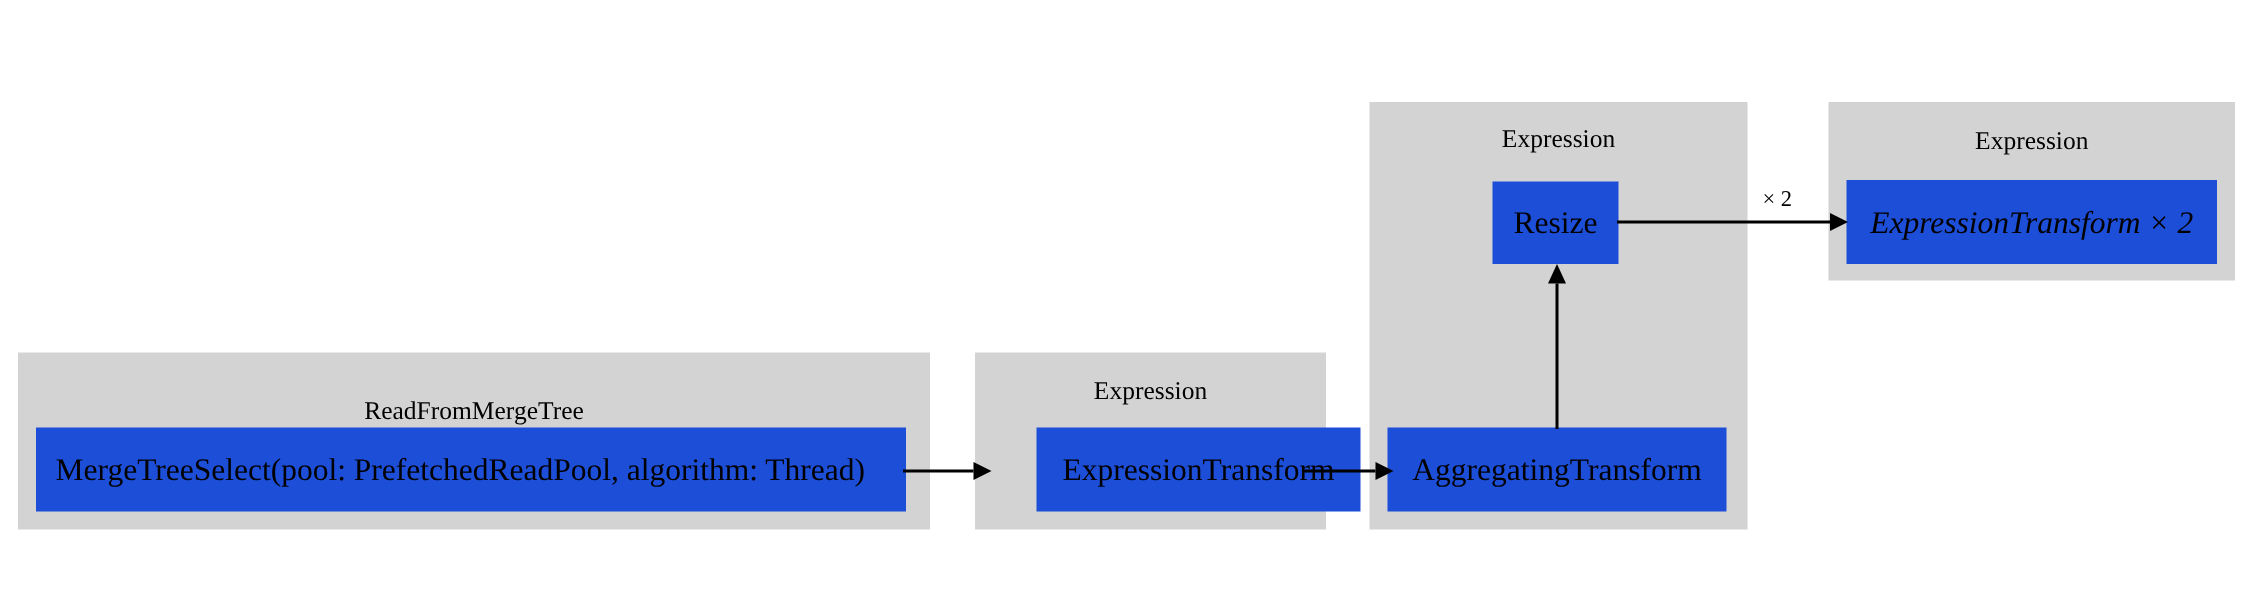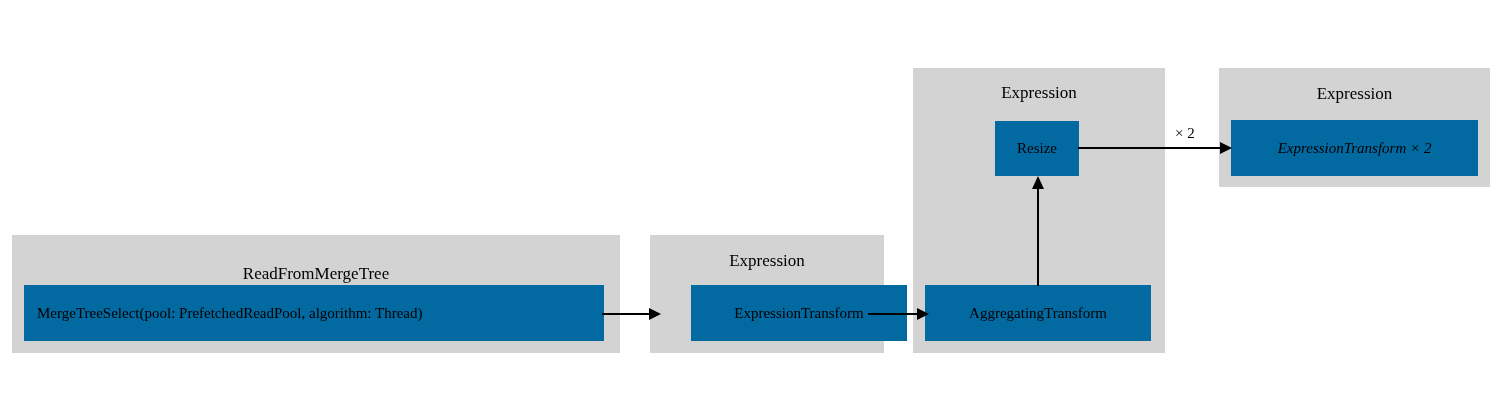--- a/index.html
+++ b/index.html
@@ -26,26 +26,26 @@
     left: 0;
     right: 0;
     text-align: center;
     font-size: 17px;
     color: #000000;
     line-height: 1;
     white-space: nowrap;
   }
   .node {
     position: absolute;
-    background: #0369a1;
+    background: #1d4ed8;
     box-sizing: border-box;
     display: flex;
     align-items: center;
     justify-content: center;
-    font-size: 15px;
+    font-size: 21px;
     color: #000000;
     white-space: nowrap;
   }
   .node.left-align {
     justify-content: flex-start;
     padding-left: 13px;
   }
   .edge {
     position: absolute;
   }

